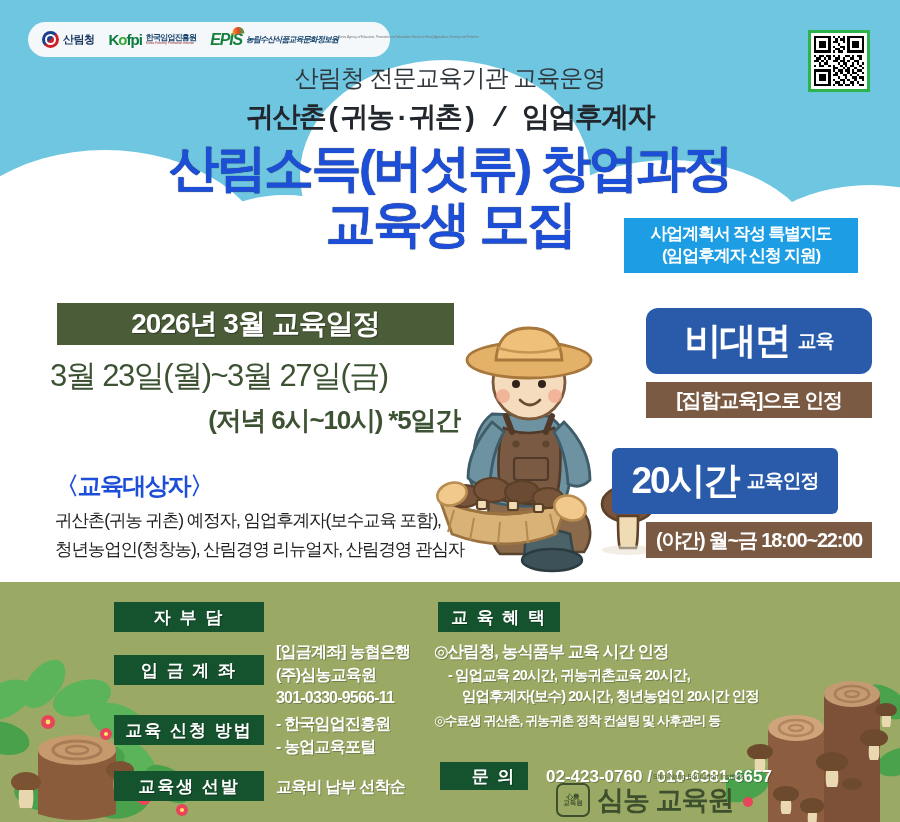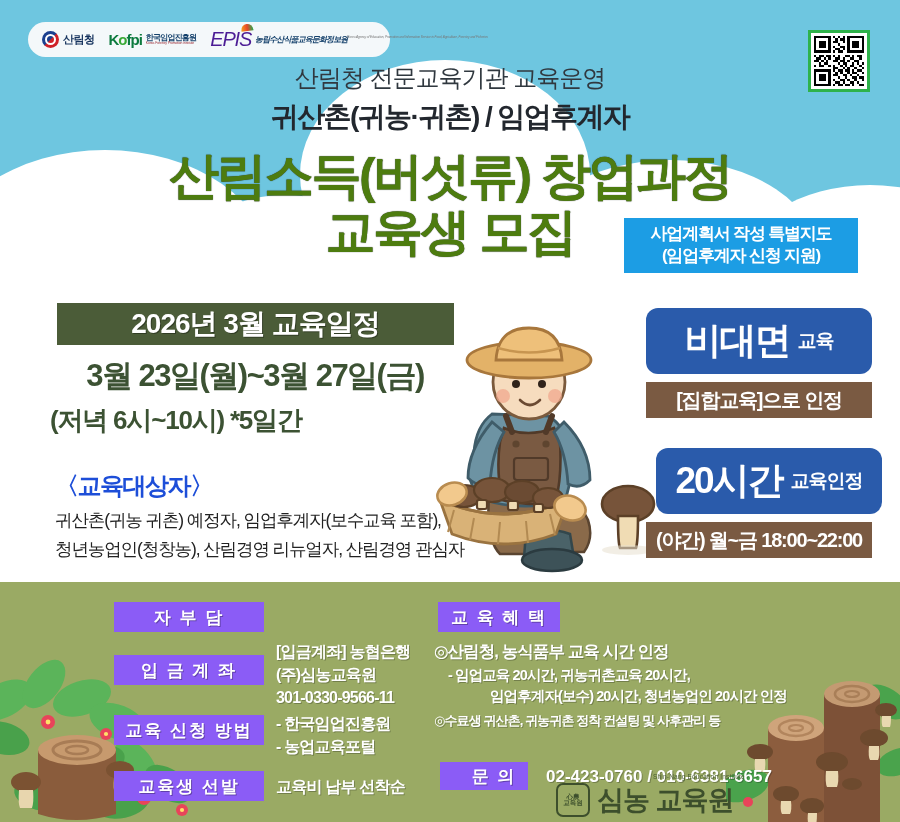--- a/index.html
+++ b/index.html
@@ -72,22 +72,22 @@
     width: 11px; height: 11px; border-radius: 50%;
     border: 2px solid #ffffff; box-sizing: border-box;
   }
   .logo-kr { font-size: 11px; font-weight: bold; color: #16335e; letter-spacing: -0.5px; white-space: nowrap; }
   .kofpi-mark { font-size: 15px; font-weight: bold; color: #0c7a3e; letter-spacing: -1px; font-family: "Liberation Sans", sans-serif; }
   .kofpi-mark .o-leaf { color: #39a935; }
   .kofpi-sub { display: flex; flex-direction: column; line-height: 1; }
   .kofpi-sub .k1 { font-size: 8px; font-weight: bold; color: #14406b; letter-spacing: -0.8px; white-space: nowrap; }
   .kofpi-sub .k2 { font-size: 3.4px; color: #9b2b35; letter-spacing: -0.1px; white-space: nowrap; }
   .epis-mark {
-    font-size: 20px; font-weight: normal; font-style: italic;
-    color: #4c1d95; letter-spacing: -1.2px; position: relative;
+    font-size: 16px; font-weight: bold; font-style: italic;
+    color: #15803d; letter-spacing: -1.2px; position: relative;
   }
   .epis-mark::after {
     content: ""; position: absolute; right: -2px; top: -4px;
     width: 12px; height: 7px;
     background: linear-gradient(90deg, #f6a21d 0%, #e8472b 50%, #2aa84a 100%);
     border-radius: 6px 6px 0 0;
     transform: rotate(-8deg);
   }
   .epis-sub { display: flex; flex-direction: row; line-height: 1; font-style: italic; }
   .epis-sub .e1 { font-size: 8px; font-weight: bold; color: #14406b; letter-spacing: -0.9px; white-space: nowrap; }
@@ -110,24 +110,24 @@
     left: 0; top: 62px;
     width: 900px;
     text-align: center;
   }
   .eyebrow {
     font-size: 24px; color: #30383f; letter-spacing: -1px;
     margin-bottom: 4px;
   }
   .subtitle {
     font-size: 28px; font-weight: bold; color: #22272e;
-    letter-spacing: -1.6px; margin-bottom: 12px;
+    letter-spacing: -1.6px; margin-bottom: 4px; font-family: Liberation Mono, monospace;
   }
   .title-main {
-    font-size: 50px; font-weight: bold; color: #4d7c0f;
+    font-size: 50px; font-weight: bold; color: #1d4ed8;
     letter-spacing: -2.5px; line-height: 1.12;
     text-shadow: 0 0 1px #23282f;
   }
   .title-main .line2 { display: block; }
 
   .blue-note {
     position: absolute;
     left: 624px; top: 218px;
     width: 234px;
     background: #1c9de4;
@@ -146,27 +146,26 @@
     width: 397px; height: 42px;
     background: #4b5c38;
     color: #ffffff;
     font-size: 28px; font-weight: bold;
     letter-spacing: -1px;
     display: flex; align-items: center; justify-content: center;
     text-shadow: 1px 1px 0 rgba(0,0,0,.35);
   }
   .sched-line1 {
     position: absolute; left: 50px; top: 355px; width: 410px;
-    text-align: center;
-    font-size: 31px; font-weight: bold; color: #3c5233;
+    font-size: 31px; font-weight: normal; color: #3c5233;
     letter-spacing: -1.5px;
   }
   .sched-line2 {
     position: absolute; left: 50px; top: 403px; width: 410px;
-    text-align: left;
+    text-align: right;
     font-size: 26px; font-weight: bold; color: #3c5233;
     letter-spacing: -1.2px;
   }
   .aud-head {
     position: absolute; left: 55px; top: 470px;
     font-size: 24px; font-weight: bold; color: #1d4ed8;
     letter-spacing: -1.5px;
   }
   .aud-l1 {
     position: absolute; left: 55px; top: 508px;
@@ -197,36 +196,36 @@
     position: absolute;
     background: #7a5a42;
     color: #ffffff;
     font-size: 20px; font-weight: bold;
     letter-spacing: -1.2px;
     display: flex; align-items: center; justify-content: center;
     box-sizing: border-box;
   }
   #badge1 { left: 646px; top: 308px; width: 226px; height: 66px; }
   #badge1sub { left: 646px; top: 382px; width: 226px; height: 36px; }
-  #badge2 { left: 656px; top: 448px; width: 226px; height: 66px; }
+  #badge2 { left: 612px; top: 448px; width: 226px; height: 66px; border-radius: 6px; }
   #badge2sub { left: 646px; top: 522px; width: 226px; height: 36px; }
 
   
   .green-panel {
     position: absolute;
     left: 0; top: 582px;
     width: 900px; height: 240px;
     background: #9aaa64;
     overflow: hidden;
   }
   .deco { position: absolute; }
 
   .info-label {
     position: absolute;
-    background: #8b5cf6;
+    background: #14532d;
     color: #ffffff;
     font-size: 17px; font-weight: bold;
     display: flex; align-items: center; justify-content: center;
     letter-spacing: 2px;
     box-sizing: border-box;
     text-shadow: 1px 1px 0 rgba(0,0,0,.3);
   }
   .info-value {
     position: absolute;
     color: #ffffff;
@@ -599,21 +598,21 @@
     <div>- 한국임업진흥원</div>
     <div>- 농업교육포털</div>
   </div>
 
   <div class="info-label" style="left:114px; top:771px; width:150px; height:30px;">교육생 선발</div>
   <div class="info-value" style="left:276px; top:775px;">교육비 납부 선착순</div>
 
   <div class="info-label" style="left:438px; top:602px; width:122px; height:30px;">교 육 혜 택</div>
   <div class="benefit-line" style="left:434px; top:641px; font-size:16.5px;">◎산림청, 농식품부 교육 시간 인정</div>
   <div class="benefit-line" style="left:448px; top:666px; font-size:14.5px;">- 임업교육 20시간, 귀농귀촌교육 20시간,</div>
-  <div class="benefit-line" style="left:462px; top:687px; font-size:14.5px;margin-left:28px;">임업후계자(보수) 20시간, 청년농업인 20시간 인정</div>
+  <div class="benefit-line" style="left:462px; top:687px; font-size:14.5px;">임업후계자(보수) 20시간, 청년농업인 20시간 인정</div>
   <div class="benefit-line" style="left:434px; top:712px; font-size:13px;">◎수료생 귀산촌, 귀농귀촌 정착 컨설팅 및 사후관리 등</div>
 
   <div class="info-label" style="left:440px; top:762px; width:88px; height:28px;padding-left:20px;">문   의</div>
   <div class="info-value" style="left:546px; top:765px; font-size:17px; letter-spacing:0;">02-423-0760 / 010-6381-6657</div>
 
   <div class="footer-logo">
     <span class="fl-mark">
       <span class="m1">心農</span>
       <span class="m2">교육원</span>
     </span>

